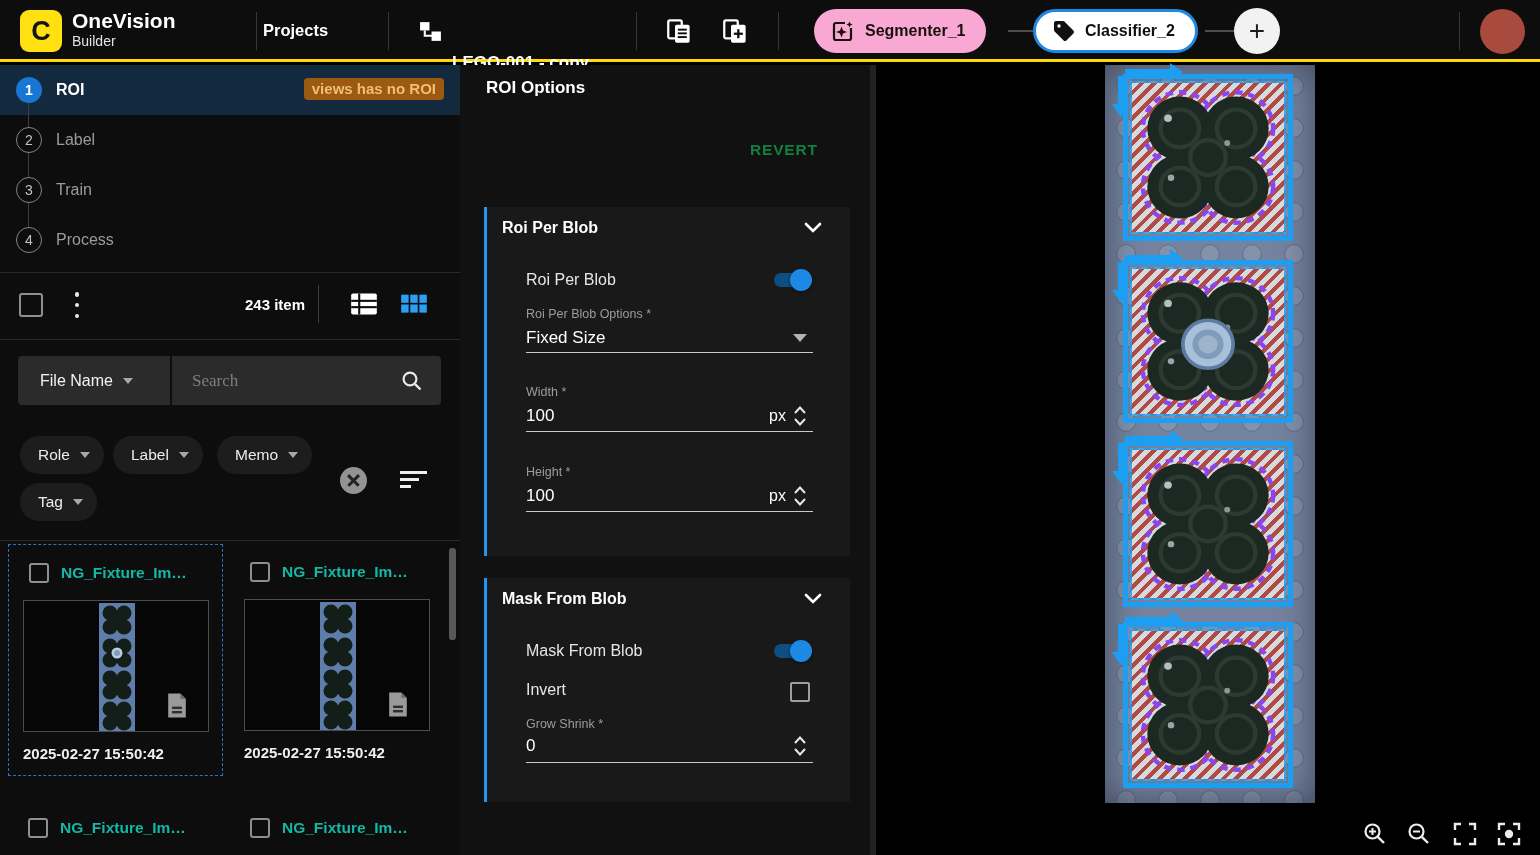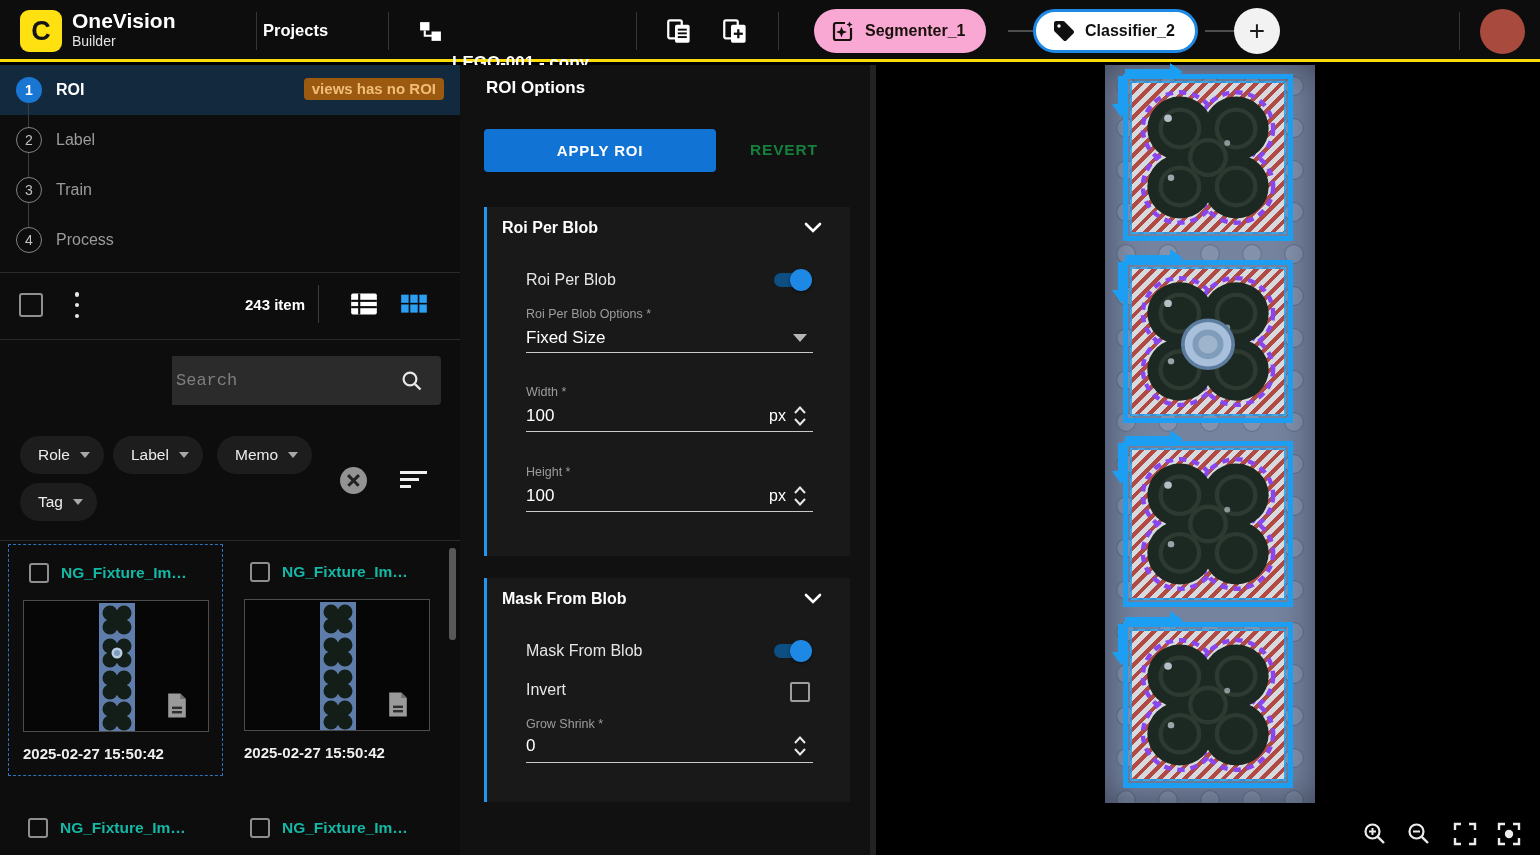--- a/index.html
+++ b/index.html
@@ -58,22 +58,22 @@
   #count { position:absolute; right:155px; top:231px; font-size:15px; font-weight:bold;margin-left:25px; }
   #vdiv-sb { position:absolute; left:318px; top:220px; width:1px; height:38px; background:#3c3c3c; }
 
   #filename-btn { position:absolute; left:18px; top:291px; width:152px; height:49px; background:#2b2b2b;
     border-radius:4px 0 0 4px; display:flex; align-items:center; gap:10px; padding-left:22px; cursor:pointer; }
   #filename-btn span { font-size:16px; color:#f2f2f2; }
   .caret { width:0; height:0; border-left:5px solid transparent; border-right:5px solid transparent;
     border-top:6px solid #a8a8a8; }
   #search-box { position:absolute; left:172px; top:291px; width:269px; height:49px; background:#2b2b2b;
     border-radius:0 4px 4px 0; }
-  #search-input { position:absolute; left:4px; top:0; width:200px; height:49px; background:transparent;
-    border:none; outline:none; color:#ddd; font-size:17px; font-family:Liberation Mono, monospace; }
+  #search-input { position:absolute; left:20px; top:0; width:200px; height:49px; background:transparent;
+    border:none; outline:none; color:#ddd; font-size:17px; font-family:Liberation Serif, serif; }
   #search-input::placeholder { color:#7e7e7e; }
 
   .chip { position:absolute; height:38px; background:#1d1d1d; border-radius:19px; display:flex;
     align-items:center; gap:10px; padding:0 14px 0 18px; cursor:pointer; }
   .chip span { font-size:15.5px; color:#ececec; }
   #chip-clear { position:absolute; left:340px; top:402px; width:27px; height:27px; border-radius:50%;
     background:#939393; cursor:pointer; }
   #chip-clear i { position:absolute; left:6px; top:12px; width:15px; height:2.6px; background:#222; }
   #chip-clear i:first-child { transform:rotate(45deg); }
   #chip-clear i:last-child { transform:rotate(-45deg); }
@@ -292,20 +292,24 @@
       <rect x="1" y="3" width="6.4" height="7"></rect>
         <rect x="8.8" y="3" width="6.4" height="7"></rect>
         <rect x="16.6" y="3" width="6.4" height="7"></rect>
       <rect x="1" y="11.4" width="6.4" height="7"></rect>
         <rect x="8.8" y="11.4" width="6.4" height="7"></rect>
         <rect x="16.6" y="11.4" width="6.4" height="7"></rect>
     </g>
   </svg>
   <div class="hdiv" style="top:274px"></div>
 
+  <div id="filename-btn">
+    <span>File Name</span>
+    <i class="caret"></i>
+  </div>
   <div id="search-box">
     <input id="search-input" placeholder="Search" style="">
     <svg class="abs" style="left:228px; top:13px" width="24" height="24" viewBox="0 0 24 24">
       <circle cx="10" cy="10" r="6.4" fill="none" stroke="#e8e8e8" stroke-width="2.2"></circle>
       <line x1="14.8" y1="14.8" x2="20.5" y2="20.5" stroke="#e8e8e8" stroke-width="2.4"></line>
     </svg>
   </div>
 
   <div class="chip" style="left:20px; top:371px">
     <span>Role</span>
@@ -390,21 +394,20 @@
     <div class="fc-name">NG_Fixture_Im…</div>
 
   </div>
 
   <div id="sb-scroll"></div>
   <div class="drag-dots" id="dots-left"></div>
 </div>
 
 <div id="panel">
   <div id="panel-title">ROI Options</div>
-  <button id="apply-btn">APPLY ROI</button>
   <div id="revert-btn">REVERT</div>
 
   <div class="card" id="card-roi">
     <div class="card-head">Roi Per Blob</div>
     <svg class="chev" width="18" height="12" viewBox="0 0 18 12">
       <polyline points="2,2 9,9 16,2" fill="none" stroke="#fff" stroke-width="2.6" stroke-linecap="round"></polyline>
     </svg>
     <div class="row-label" style="top:64px">Roi Per Blob</div>
     <div class="switch" style="top:66px"></div>
     <div class="sm-label" style="top:100px">Roi Per Blob Options *</div>

